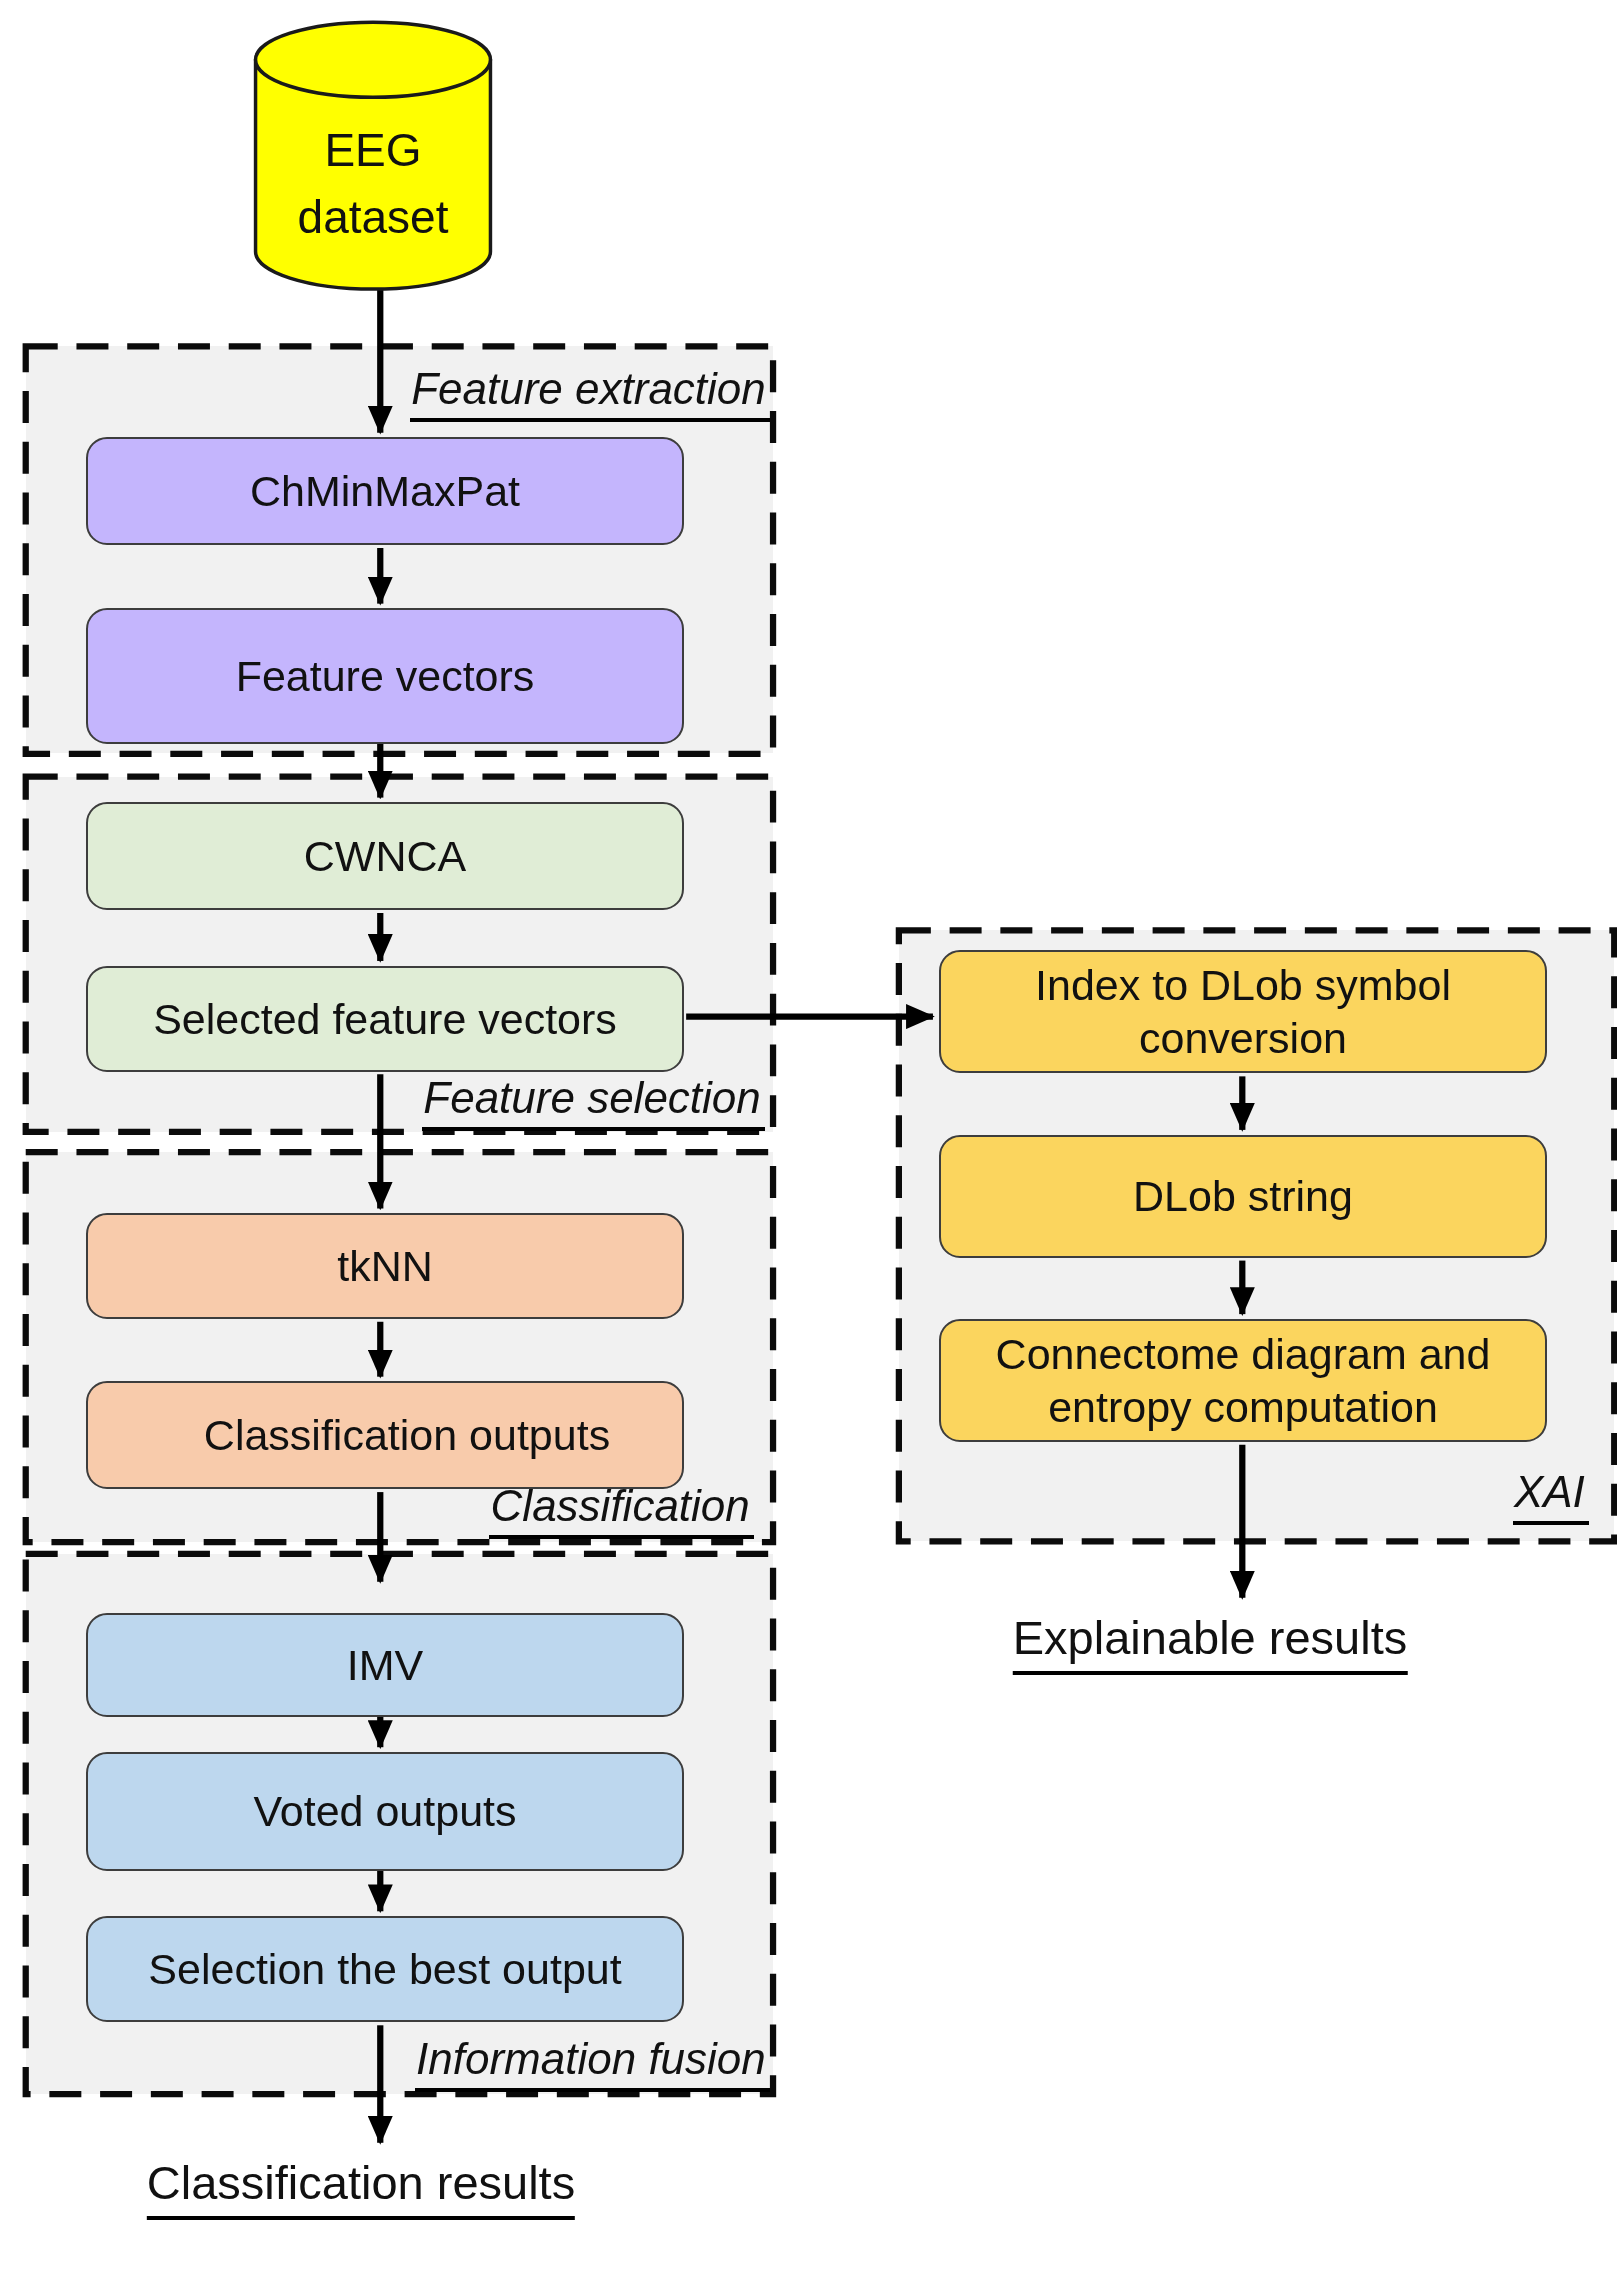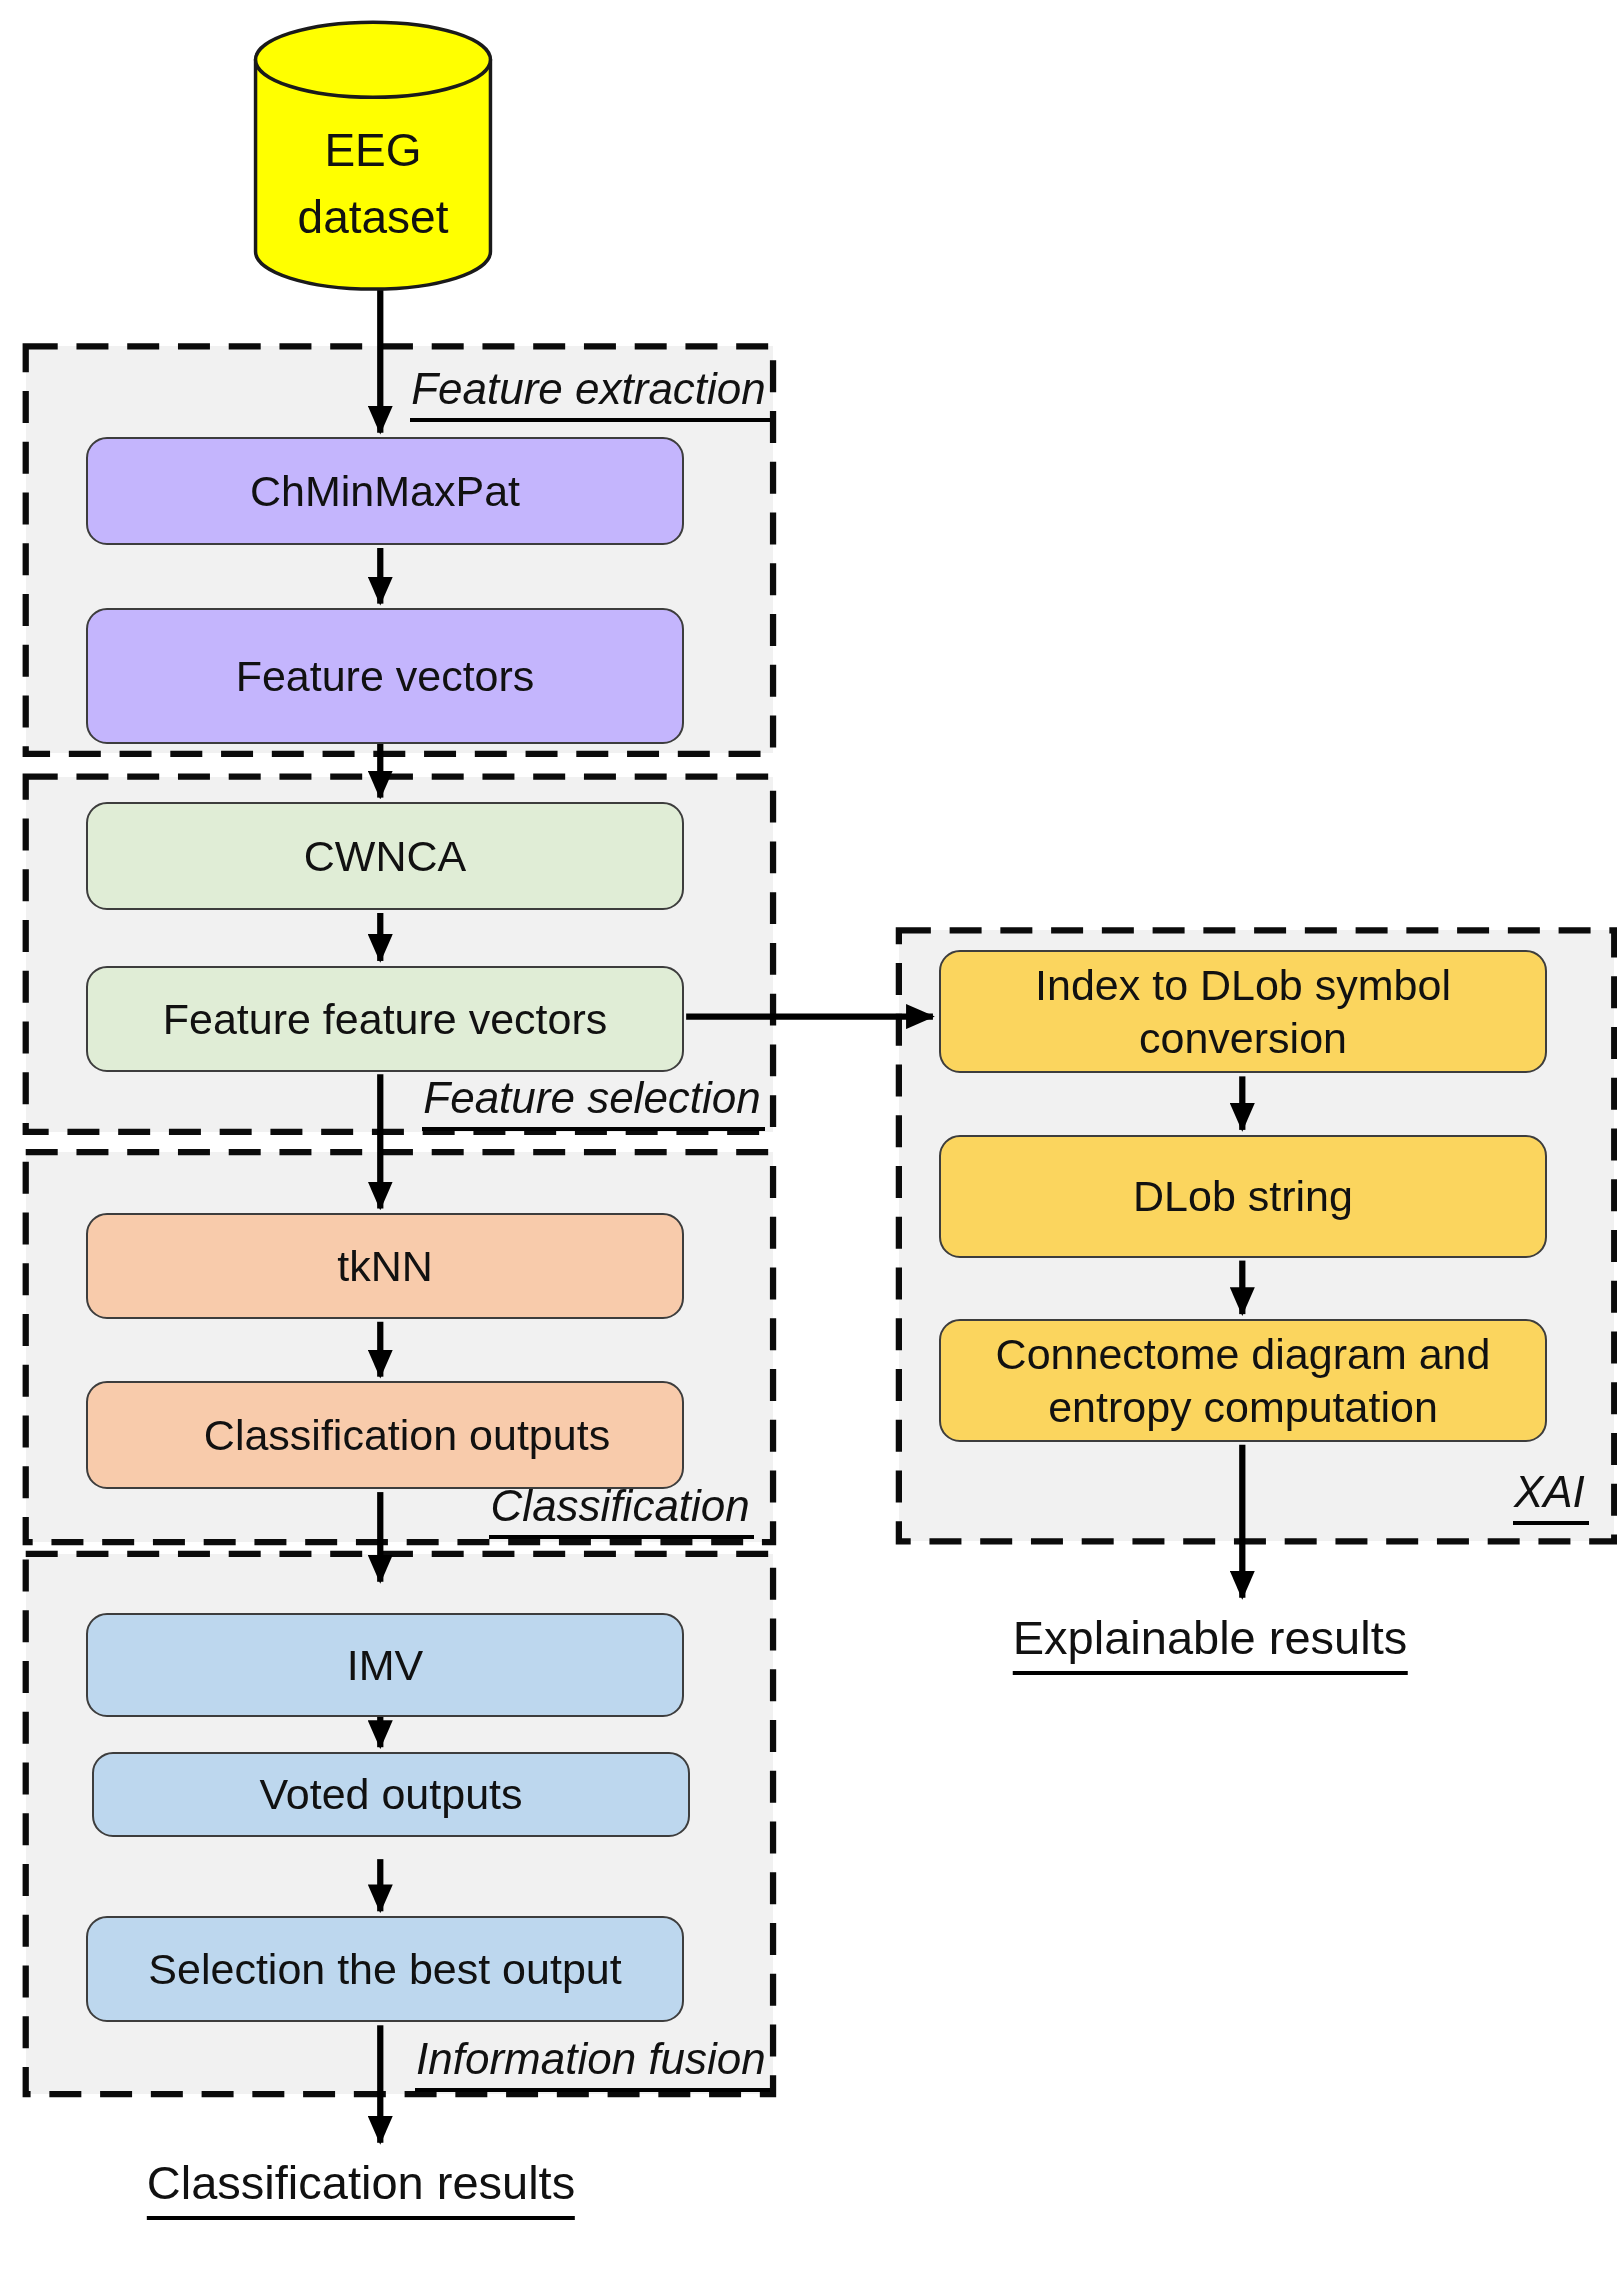--- a/index.html
+++ b/index.html
@@ -41,21 +41,21 @@
   .blue  {background:#bdd7ee;}
   .gold  {background:#fbd55e;}
 
   #n-chmin {left:86px;top:437px; width:598px;height:108px;}
   #n-fvec  {left:86px;top:608px; width:598px;height:136px;}
   #n-cwnca {left:86px;top:802px;width:598px;height:108px;}
   #n-sfv   {left:86px;top:966px;width:598px;height:106px;}
   #n-tknn  {left:86px;top:1213px;width:598px;height:106px;}
   #n-cout  {left:86px;top:1381px;width:598px;height:108px;padding-left:44px;}
   #n-imv   {left:86px;top:1586px;width:598px;height:104px;margin-top:27px;}
-  #n-voted {left:92px;top:1752px;width:598px;height:85px;text-align:center;}
+  #n-voted {left:86px;top:1752px;width:598px;height:119px;text-align:center;}
   #n-sbest {left:86px;top:1916px;width:598px;height:106px;}
   #n-idx   {left:939px;top:950px;width:608px;height:123px;}
   #n-dlob  {left:939px;top:1135px;width:608px;height:123px;}
   #n-conn  {left:939px;top:1319px;width:608px;height:123px;}
 
   
   .slabel{
     position:absolute;font-style:italic;font-size:44px;white-space:nowrap;
     border-bottom:4.2px solid #000;padding:0 4.2px 4.2px 1.4px;
   }
@@ -124,21 +124,21 @@
 <div class="node peach" id="n-chmin">
   <span>ChMinMaxPat</span>
 </div>
 <div class="node peach" id="n-fvec">
   <span>Feature vectors</span>
 </div>
 <div class="node green" id="n-cwnca">
   <span>CWNCA</span>
 </div>
 <div class="node green" id="n-sfv">
-  <span>Feature feature vectors</span>
+  <span>Selected feature vectors</span>
 </div>
 <div class="node salmon" id="n-tknn">
   <span>tkNN</span>
 </div>
 <div class="node salmon" id="n-cout">
   <span>Classification outputs</span>
 </div>
 <div class="node blue" id="n-imv">
   <span>IMV</span>
 </div>

